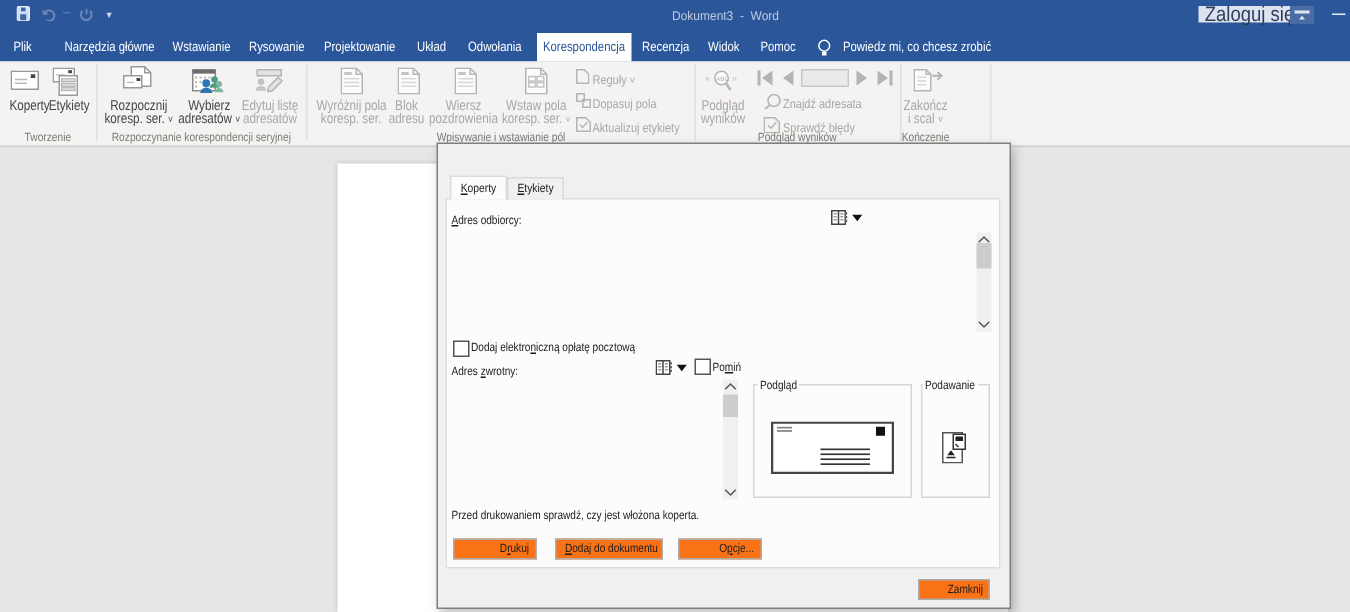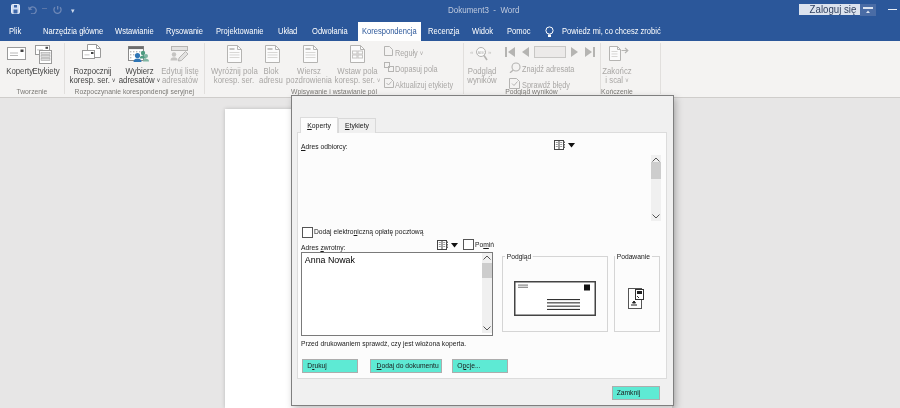--- a/index.html
+++ b/index.html
@@ -22,21 +22,21 @@
 .dtab{position:absolute;font-size:8px;color:#1a1a1a;}
 .dtabtxt{display:block;text-align:center;transform:scaleX(0.86);}
 #tabpage{left:5px;top:36px;width:368px;height:245px;background:#fcfcfc;border:1px solid #dcdcdc;}
 .txtarea{position:absolute;background:#fff;border:1px solid #7a7a7a;font-size:9.3px;color:#000;line-height:12.3px;transform-origin:0 0;}
 .txtarea>div{transform:scaleX(0.95);transform-origin:0 0;padding:1px 0 0 3px;}
 .sbar{position:absolute;background:#f0f0f0;}
 .sthumb{position:absolute;background:#cdcdcd;}
 .cbox{position:absolute;width:9px;height:9px;background:#fff;border:1px solid #555;}
 .grpbox{position:absolute;border:1px solid #d5d5d5;}
 .grpcap{position:absolute;font-size:8px;color:#1a1a1a;background:#fcfcfc;padding:0 2px;transform:scaleX(0.84);transform-origin:0 50%;}
-.dbtn{position:absolute;background:#5eead4;border:1px solid #adadad;font-size:8px;color:#1a1a1a;text-align:left;white-space:nowrap;}
+.dbtn{position:absolute;background:#f97316;border:1px solid #adadad;font-size:8px;color:#1a1a1a;text-align:right;white-space:nowrap;}
 .dbtn span{display:block;transform:scaleX(0.84);}
 u{text-decoration:underline;}
 </style></head>
 <body>
 
 <div class="abs" id="titlebar">
   <svg class="abs" style="left:11px;top:4px" width="9" height="10" viewBox="0 0 9 10">
     <rect x="0.5" y="0.5" width="8" height="9" rx="1" fill="#cfdcf3" stroke="#e8eef8"></rect>
     <rect x="2.5" y="5.5" width="4" height="4" fill="#3d66a8"></rect>
     <rect x="3" y="1" width="3" height="2.5" fill="#3d66a8"></rect>
@@ -45,21 +45,21 @@
     <path d="M1.5 3 A3.5 3.5 0 1 1 3 7.5" fill="none" stroke="#6d87b6" stroke-width="1.3"></path>
     <path d="M0 0.5 L0.8 4.2 L4.5 3.4 Z" fill="#6d87b6"></path>
   </svg>
   <div class="abs" style="left:42px;top:8px;width:5px;height:1px;background:#5a76a8;"></div>
   <svg class="abs" style="left:53px;top:6px" width="9" height="8" viewBox="0 0 9 8">
     <path d="M2 1.2 A3.6 3.6 0 1 0 7 1.2" fill="none" stroke="#6d87b6" stroke-width="1.3"></path>
     <rect x="4" y="0" width="1.3" height="3.5" fill="#6d87b6"></rect>
   </svg>
   <div class="abs" style="left:71px;top:8px;width:7px;height:5px;color:#cdd9ec;font-size:7px;line-height:5px;">▾</div>
   <div class="abs" style="left:448px;top:5px;font-size:8.5px;color:#bfcade;white-space:nowrap;transform:scaleX(0.94);transform-origin:0 0;">Dokument3&nbsp; -&nbsp; Word</div>
-  <div class="abs" style="left:799px;top:4px;width:68px;height:11px;background:#dce3ee;color:#2e3f5e;font-size:11px;text-align:center;line-height:11px;">
+  <div class="abs" style="left:799px;top:4px;width:68px;height:11px;background:#dce3ee;color:#2e3f5e;font-size:14px;text-align:center;line-height:11px;">
       <span style="display:block;transform:scaleX(0.88);">Zaloguj się</span>
     </div>
   <svg class="abs" style="left:860px;top:4px" width="16" height="12" viewBox="0 0 16 12">
     <rect x="0" y="0" width="16" height="12" fill="#4a6ca5"></rect>
     <rect x="3" y="3" width="10" height="2" fill="#dce4f0"></rect>
     <path d="M6 9 L8 6.5 L10 9 Z" fill="#dce4f0"></path>
   </svg>
   <div class="abs" style="left:888px;top:9px;width:9px;height:1px;background:#e8edf5;"></div>
 </div>
 
@@ -301,23 +301,20 @@
     <rect x="9.5" y="1.5" width="1.5" height="1.5" fill="#666"></rect>
       <rect x="9.5" y="4" width="1.5" height="1.5" fill="#666"></rect>
       <rect x="9.5" y="6.5" width="1.5" height="1.5" fill="#666"></rect>
   </svg>
   <svg class="abs" style="left:159px;top:147px" width="7" height="5" viewBox="0 0 7 5">
       <path d="M0 0 h7 l-3.5 4.5 z" fill="#111"></path>
     </svg>
   <div class="cbox" style="left:171px;top:143px;"></div>
   <div class="dlg-label" style="left:183px;top:144px;">Po<u>m</u>iń</div>
 
-  <div class="txtarea" style="left:9px;top:156px;width:190px;height:82px;">
-    <div>Anna Nowak</div>
-  </div>
   <div class="sbar" style="left:190px;top:157px;width:10px;height:80px;">
     <svg class="abs" style="left:1px;top:2px" width="8" height="5" viewBox="0 0 8 5">
         <path d="M0.5 4.5 L4 1 L7.5 4.5" fill="none" stroke="#555"></path>
       </svg>
     <div class="sthumb" style="left:0px;top:10px;width:10px;height:15px;"></div>
     <svg class="abs" style="left:1px;bottom:2px" width="8" height="5" viewBox="0 0 8 5">
         <path d="M0.5 0.5 L4 4 L7.5 0.5" fill="none" stroke="#555"></path>
       </svg>
   </div>
 

